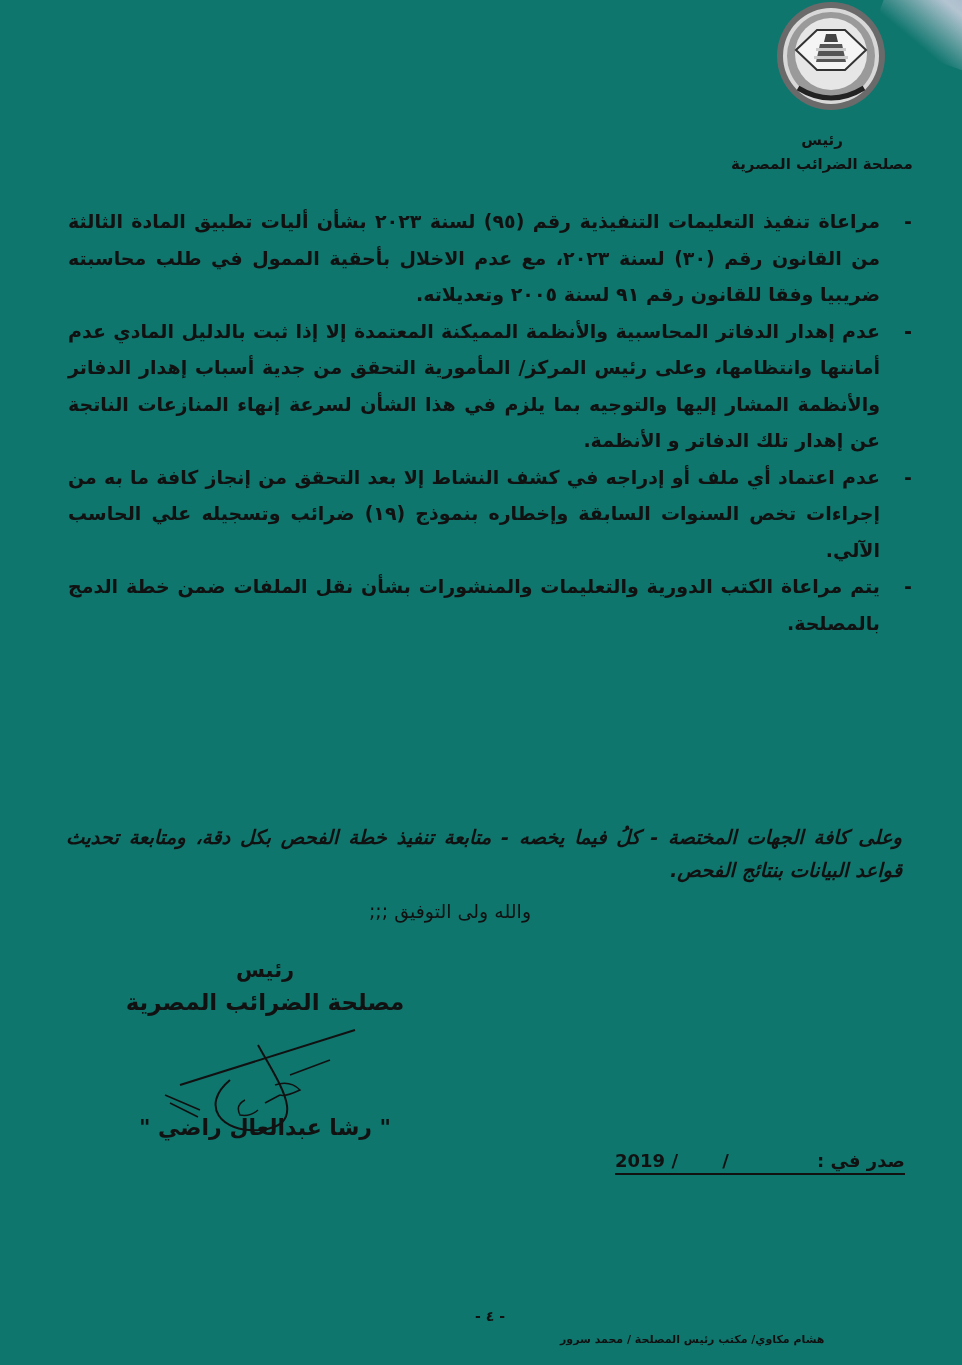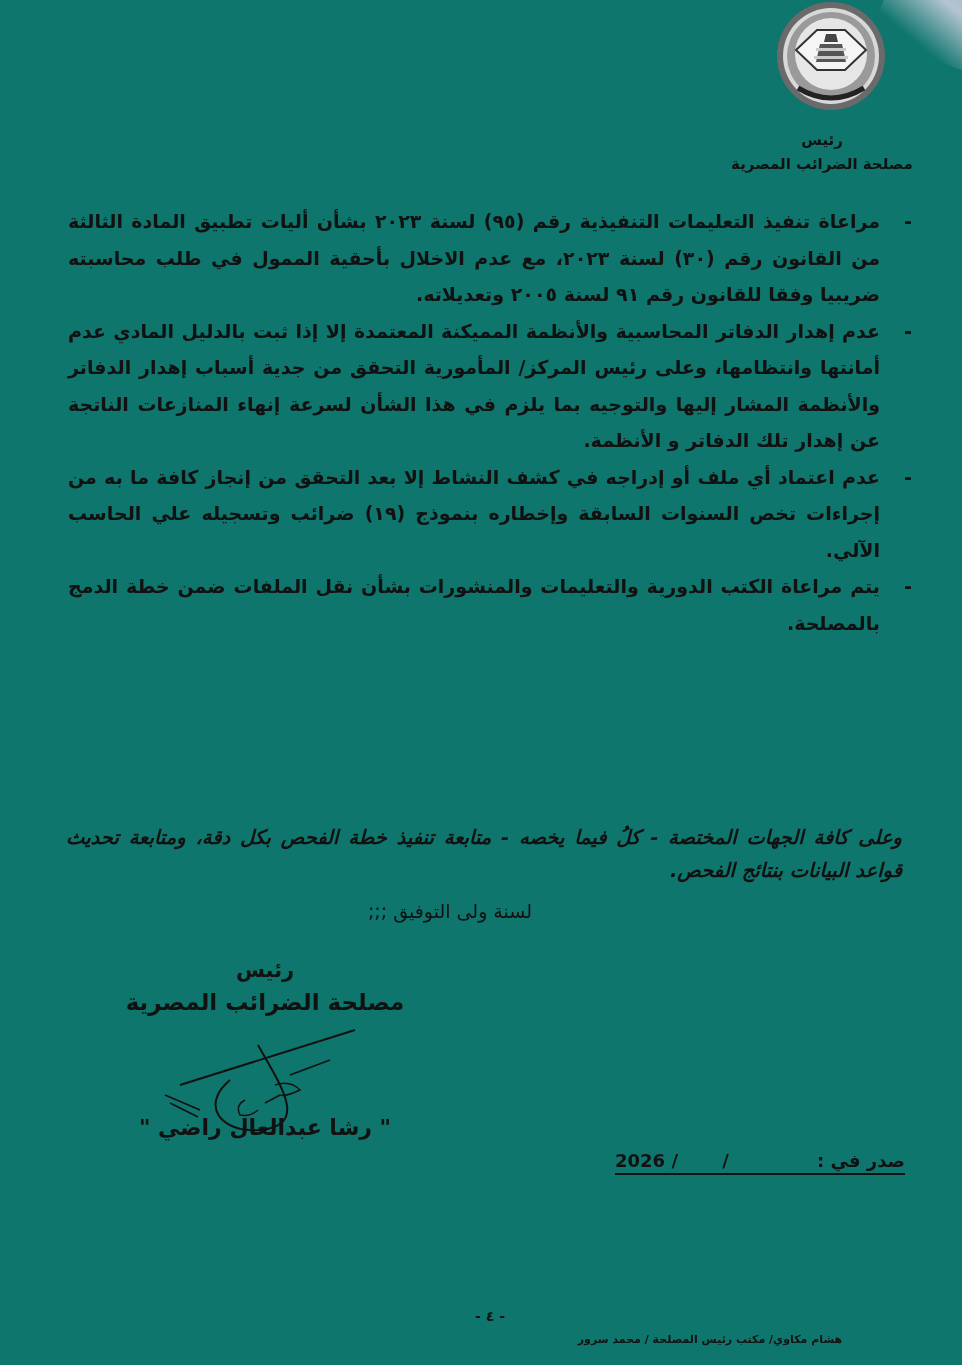--- a/index.html
+++ b/index.html
@@ -151,21 +151,21 @@
       font-weight: bold;
       font-size: 14px;
       direction: rtl;
     }
     .footer-ref {
       position: absolute;
       left: 560px;
       width: 300px;
       top: 1333px;
       direction: rtl;
-      text-align: center;
+      text-align: left;
       font-family: "DejaVu Sans", sans-serif;
       font-weight: bold;
       font-size: 11px;
     }
   </style>
 </head>
 <body>
 
 <div class="page">
   <div class="corner-shade"></div>
@@ -205,21 +205,21 @@
       <span>عدم اعتماد أي ملف أو إدراجه في كشف النشاط إلا بعد التحقق من إنجاز كافة ما به من إجراءات تخص السنوات السابقة وإخطاره بنموذج (١٩) ضرائب وتسجيله علي الحاسب الآلي.</span>
     </p>
     <p class="bullet">
       <span class="dash">-</span>
       <span>يتم مراعاة الكتب الدورية والتعليمات والمنشورات بشأن نقل الملفات ضمن خطة الدمج بالمصلحة.</span>
     </p>
   </div>
 
   <div class="closing">وعلى كافة الجهات المختصة - كلُ فيما يخصه - متابعة تنفيذ خطة الفحص بكل دقة، ومتابعة تحديث قواعد البيانات بنتائج الفحص.</div>
 
-  <div class="farewell">لسنة ولى التوفيق ;;;</div>
+  <div class="farewell">والله ولى التوفيق ;;;</div>
 
   <div class="sig-block">
     <div class="sig-title">رئيس</div>
     <div class="sig-org">مصلحة الضرائب المصرية</div>
   </div>
 
   <svg class="signature" viewBox="0 0 220 110">
     <path d="M215 5 L40 60" fill="none" stroke="#111" stroke-width="2"></path>
     <path d="M118 20 C140 60, 170 100, 120 105 C80 108, 60 80, 90 55" fill="none" stroke="#111" stroke-width="2"></path>
     <path d="M150 50 L190 35" fill="none" stroke="#111" stroke-width="1.5"></path>
@@ -228,19 +228,19 @@
     <path d="M125 78 L140 70" fill="none" stroke="#111" stroke-width="1.5"></path>
     <path d="M25 70 L60 85 M30 78 L58 92" fill="none" stroke="#111" stroke-width="1.5"></path>
   </svg>
 
   <div class="sig-name">" رشا عبدالعال راضي "</div>
 
   <div class="issued">
     <span>صدر في :</span>
     <span></span>
     <span>/</span>
-    <span>/ 2026</span>
+    <span>/ 2019</span>
   </div>
 
   <div class="page-number">- ٤ -</div>
 
   <div class="footer-ref">هشام مكاوي/ مكتب رئيس المصلحة / محمد سرور</div>
 </div>
 
 </body></html>

